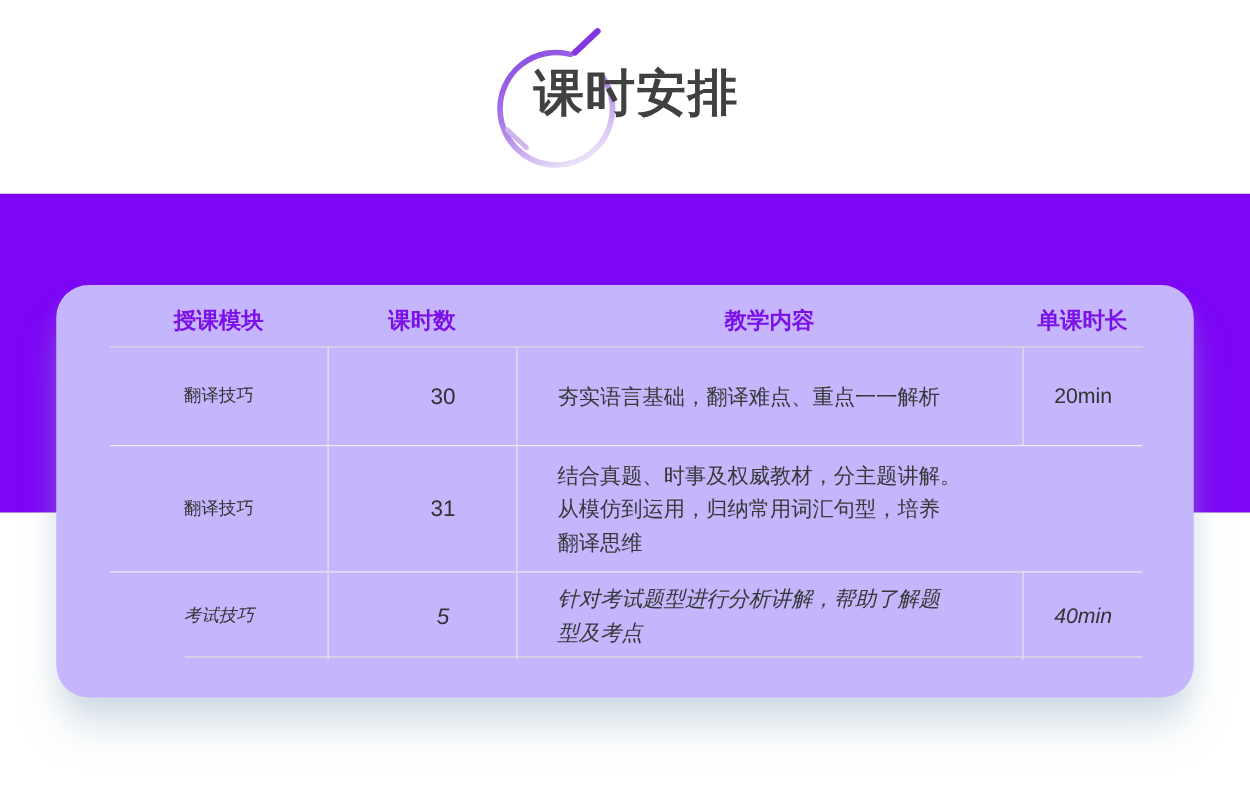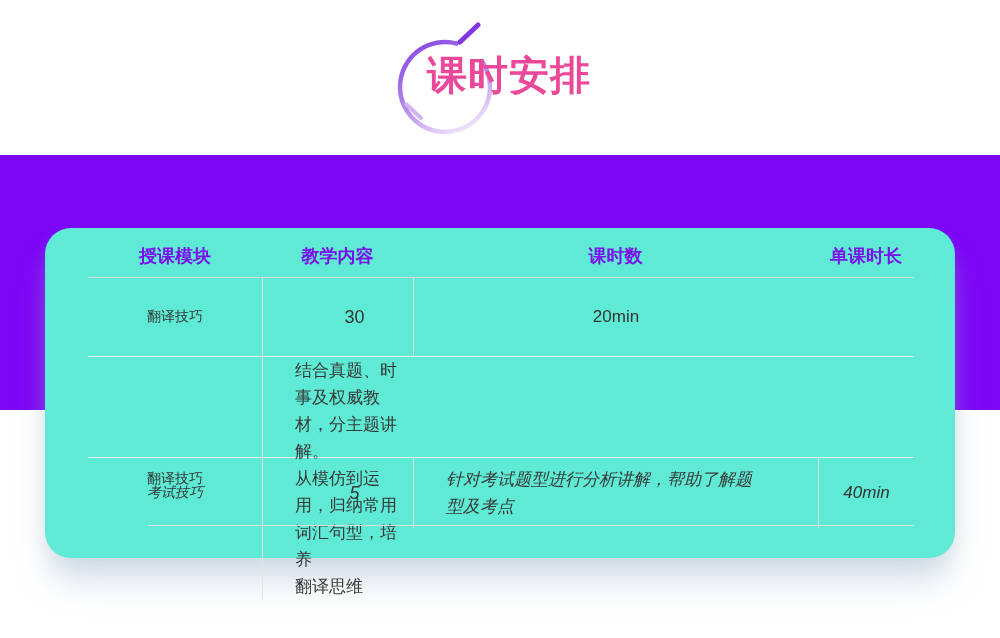--- a/index.html
+++ b/index.html
@@ -5,28 +5,28 @@
   html,body{margin:0;padding:0;background:#ffffff;}
   .page{
     position:relative;width:1000px;height:638px;overflow:hidden;
     font-family:"Liberation Sans","DejaVu Sans",sans-serif;background:#ffffff;
   }
   
   .hero{position:absolute;left:0;top:0;width:1000px;height:155px;}
   .ring{position:absolute;left:383px;top:22px;width:130px;height:122px;}
   .title{
     position:absolute;left:427px;top:53px;margin:0;
-    font-size:40px;font-weight:700;color:#ec4899;letter-spacing:1px;line-height:1.1;
+    font-size:40px;font-weight:700;color:#404040;letter-spacing:1px;line-height:1.1;
   }
   
   .band{position:absolute;left:0;top:155px;width:1000px;height:255px;background:#7c06f5;}
   
   .card{
     position:absolute;left:45px;top:228px;width:910px;height:330px;
-    background:#5eead4;border-radius:26px;
+    background:#c4b5fd;border-radius:26px;
     box-shadow:0 28px 34px -6px rgba(150,178,198,0.40),0 8px 16px rgba(160,185,205,0.18);
   }
   .table{position:absolute;left:43px;top:0;width:826px;}
   .grid-row{display:grid;grid-template-columns:174px 151px 405px 96px;}
   .thead{height:49px;border-bottom:1px solid #d9d9d9;}
   .th{
     display:flex;align-items:flex-end;justify-content:center;padding-bottom:9px;
     font-size:18px;font-weight:700;color:#7b10e8;white-space:nowrap;
   }
   .tr{align-items:stretch;}
@@ -65,33 +65,35 @@
     <h1 class="title">课时安排</h1>
   </header>
 
   <div class="band"></div>
 
   <section class="card">
     <div class="table">
 
       <div class="grid-row thead">
         <div class="th">授课模块</div>
+        <div class="th">课时数</div>
         <div class="th">教学内容</div>
-        <div class="th">课时数</div>
         <div class="th">单课时长</div>
       </div>
 
       <div class="grid-row tr r1">
         <div class="td td-module">翻译技巧</div>
         <div class="td td-hours v">30</div>
+        <div class="td td-content v">夯实语言基础，翻译难点、重点一一解析</div>
         <div class="td td-duration v">20min</div>
       </div>
 
       <div class="grid-row tr r2">
         <div class="td td-module">翻译技巧</div>
+        <div class="td td-hours v">31</div>
         <div class="td td-content v">结合真题、时事及权威教材，分主题讲解。
 从模仿到运用，归纳常用词汇句型，培养
 翻译思维</div>
       </div>
 
       <div class="grid-row tr r3">
         <div class="td td-module">考试技巧</div>
         <div class="td td-hours v">5</div>
         <div class="td td-content v">针对考试题型进行分析讲解，帮助了解题
 型及考点</div>

